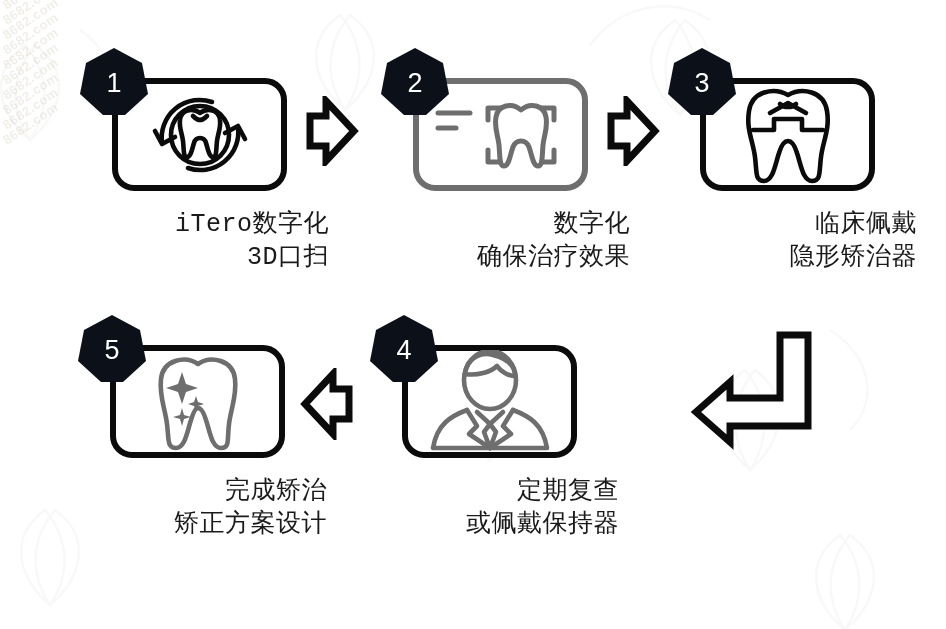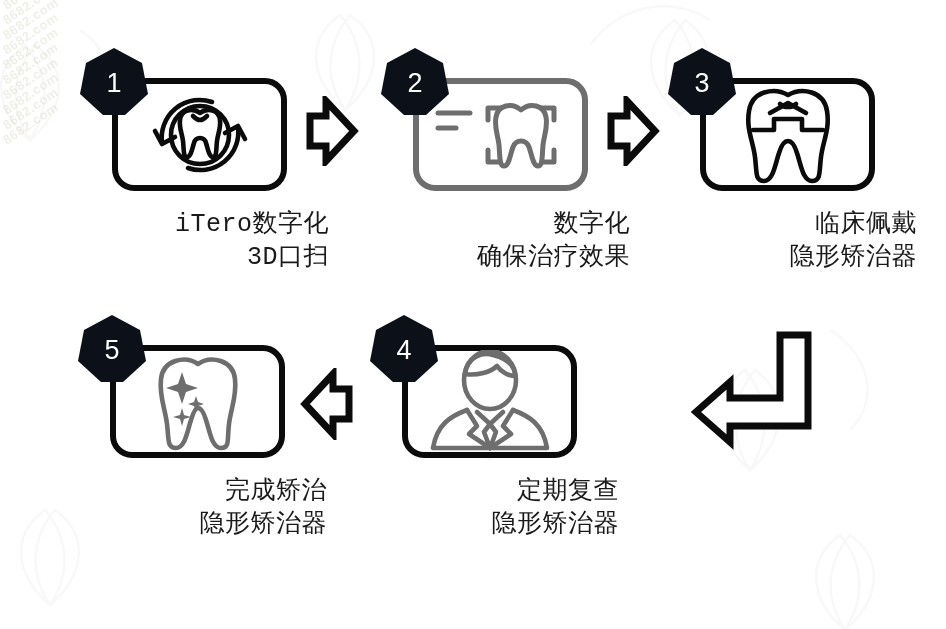--- a/index.html
+++ b/index.html
@@ -275,21 +275,21 @@
         </svg>
       </span>
     </div>
     <div class="badge">
       <svg width="72" height="72" viewBox="0 0 72 72">
         <polygon class="hept" points="36,2 64,17 70,48 47,69 25,69 2,48 8,17"></polygon>
         <text class="num" x="36" y="46" text-anchor="middle">5</text>
       </svg>
     </div>
     <div class="caption">完成矫治
-隐形矫治器</div>
+矫正方案设计</div>
   </div>
 
   <div class="conn" style="left:300px;top:368px;">
     <svg width="56" height="72" viewBox="0 0 56 72">
       <polygon class="arrow-shape" points="33,6 5,36 33,66 33,51 49,51 49,21 33,21"></polygon>
     </svg>
   </div>
 
   <div class="step" style="left:402px;top:345px;">
     <div class="card">
@@ -312,16 +312,16 @@
         </svg>
       </span>
     </div>
     <div class="badge">
       <svg width="72" height="72" viewBox="0 0 72 72">
         <polygon class="hept" points="36,2 64,17 70,48 47,69 25,69 2,48 8,17"></polygon>
         <text class="num" x="36" y="46" text-anchor="middle">4</text>
       </svg>
     </div>
     <div class="caption">定期复查
-隐形矫治器</div>
+或佩戴保持器</div>
   </div>
 
 </div>
 
 </body></html>

